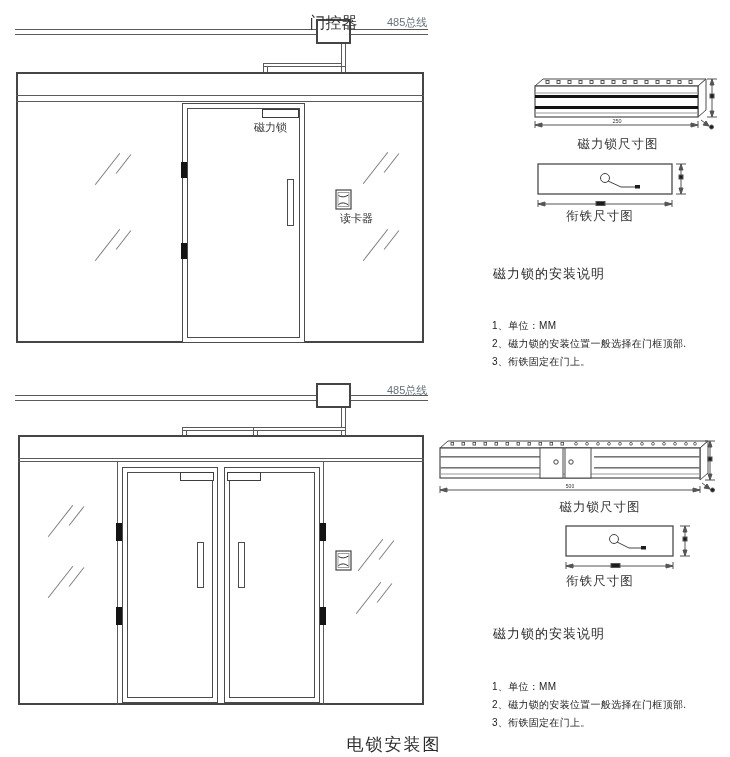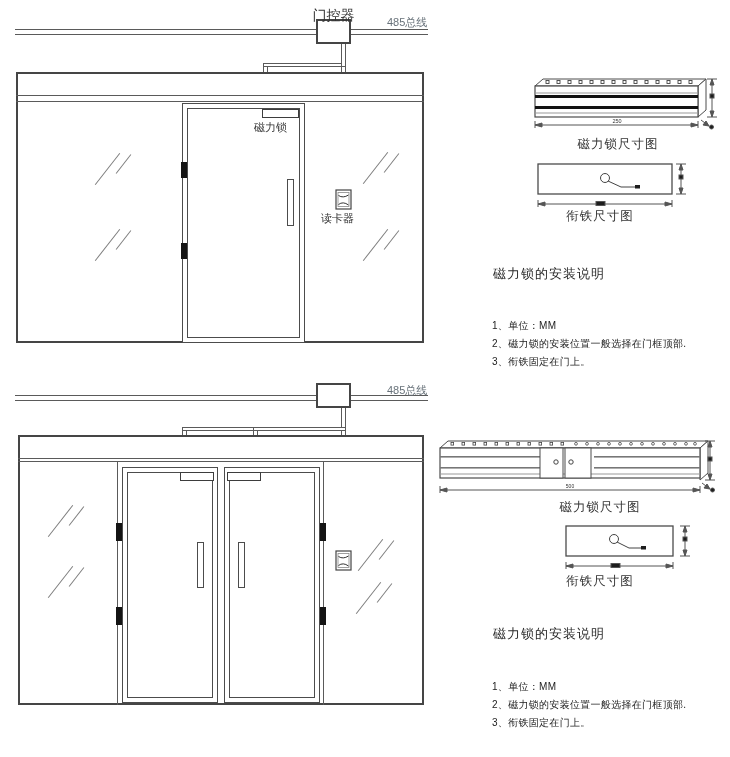--- a/index.html
+++ b/index.html
@@ -23,21 +23,21 @@
 </head>
 <body>
 
 <div class="canvas">
 
   <div>
     <i class="h" style="left:15px;top:29px;width:413px"></i>
     <i class="h" style="left:15px;top:34px;width:413px"></i>
   </div>
   <div class="r r2" style="left:316px;top:19px;width:35px;height:25px"></div>
-  <div class="lbl c" style="left:306px;top:7px;width:55px;font-size:14px">门控器</div>
+  <div class="lbl c" style="left:306px;top:13px;width:55px;font-size:16px">门控器</div>
   <div class="lbl" style="left:387px;top:16px;font-size:11px;color:#68727a">485总线</div>
 
   <div>
     <i class="v" style="left:341px;top:44px;height:20px"></i>
     <i class="v" style="left:345px;top:44px;height:22px"></i>
     <i class="h" style="left:263px;top:63px;width:79px"></i>
     <i class="h" style="left:263px;top:66px;width:83px"></i>
     <i class="v" style="left:263px;top:63px;height:46px"></i>
     <i class="v" style="left:267px;top:66px;height:43px"></i>
     <i class="v" style="left:341px;top:64px;height:126px"></i>
@@ -74,21 +74,21 @@
   <div class="blk" style="left:181px;top:162px;width:6px;height:16px"></div>
   <div class="blk" style="left:181px;top:243px;width:6px;height:16px"></div>
   <div class="r" style="left:287px;top:179px;width:7px;height:47px"></div>
 
   <svg style="left:335px;top:189px" width="18" height="22" viewBox="0 0 18 22">
     <rect x="1" y="1" width="15" height="19" fill="#fff" stroke="#444" stroke-width="1.2"></rect>
     <rect x="3" y="3.5" width="11" height="14" fill="none" stroke="#888" stroke-width="0.8"></rect>
     <path d="M3.5,6.5 Q8,9.5 13.5,6" stroke="#333" fill="none" stroke-width="1"></path>
     <path d="M3.5,15.5 Q8,12 13.5,16" stroke="#333" fill="none" stroke-width="1"></path>
   </svg>
-  <div class="lbl" style="left:321px;top:212px;font-size:11px">读卡器</div>
+  <div class="lbl" style="left:340px;top:212px;font-size:11px">读卡器</div>
 
   <svg style="left:518px;top:68px" width="200" height="64" viewBox="0 0 200 64">
     <polygon points="17,18 180,18 188,11 25,11" fill="#fff" stroke="#4c4c4c"></polygon>
     <polygon points="180,18 188,11 188,42 180,49" fill="#fff" stroke="#4c4c4c"></polygon>
     <rect x="17" y="18" width="163" height="31" fill="#fff" stroke="#4c4c4c" stroke-width="1.2"></rect>
     <g fill="#fff" stroke="#444" stroke-width="0.9">
       <rect x="28" y="12.5" width="3" height="3"></rect>
         <rect x="39" y="12.5" width="3" height="3"></rect>
       <rect x="50" y="12.5" width="3" height="3"></rect>
         <rect x="61" y="12.5" width="3" height="3"></rect>
@@ -301,14 +301,15 @@
   </svg>
   <div class="lbl c" style="left:500px;top:574px;width:200px;font-size:12.5px;letter-spacing:1px">衔铁尺寸图</div>
 
   <div>
     <div class="lbl instr-h" style="left:493px;top:626px">磁力锁的安装说明</div>
     <div class="lbl instr-i" style="left:492px;top:653px">1、单位：MM</div>
     <div class="lbl instr-i" style="left:492px;top:671px">2、磁力锁的安装位置一般选择在门框顶部.</div>
     <div class="lbl instr-i" style="left:492px;top:689px">3、衔铁固定在门上。</div>
   </div>
 
+  <div class="lbl c" style="left:294px;top:735px;width:200px;font-size:17px;letter-spacing:2px;color:#2b2b2b">电锁安装图</div>
 
 </div>
 
 </body></html>

